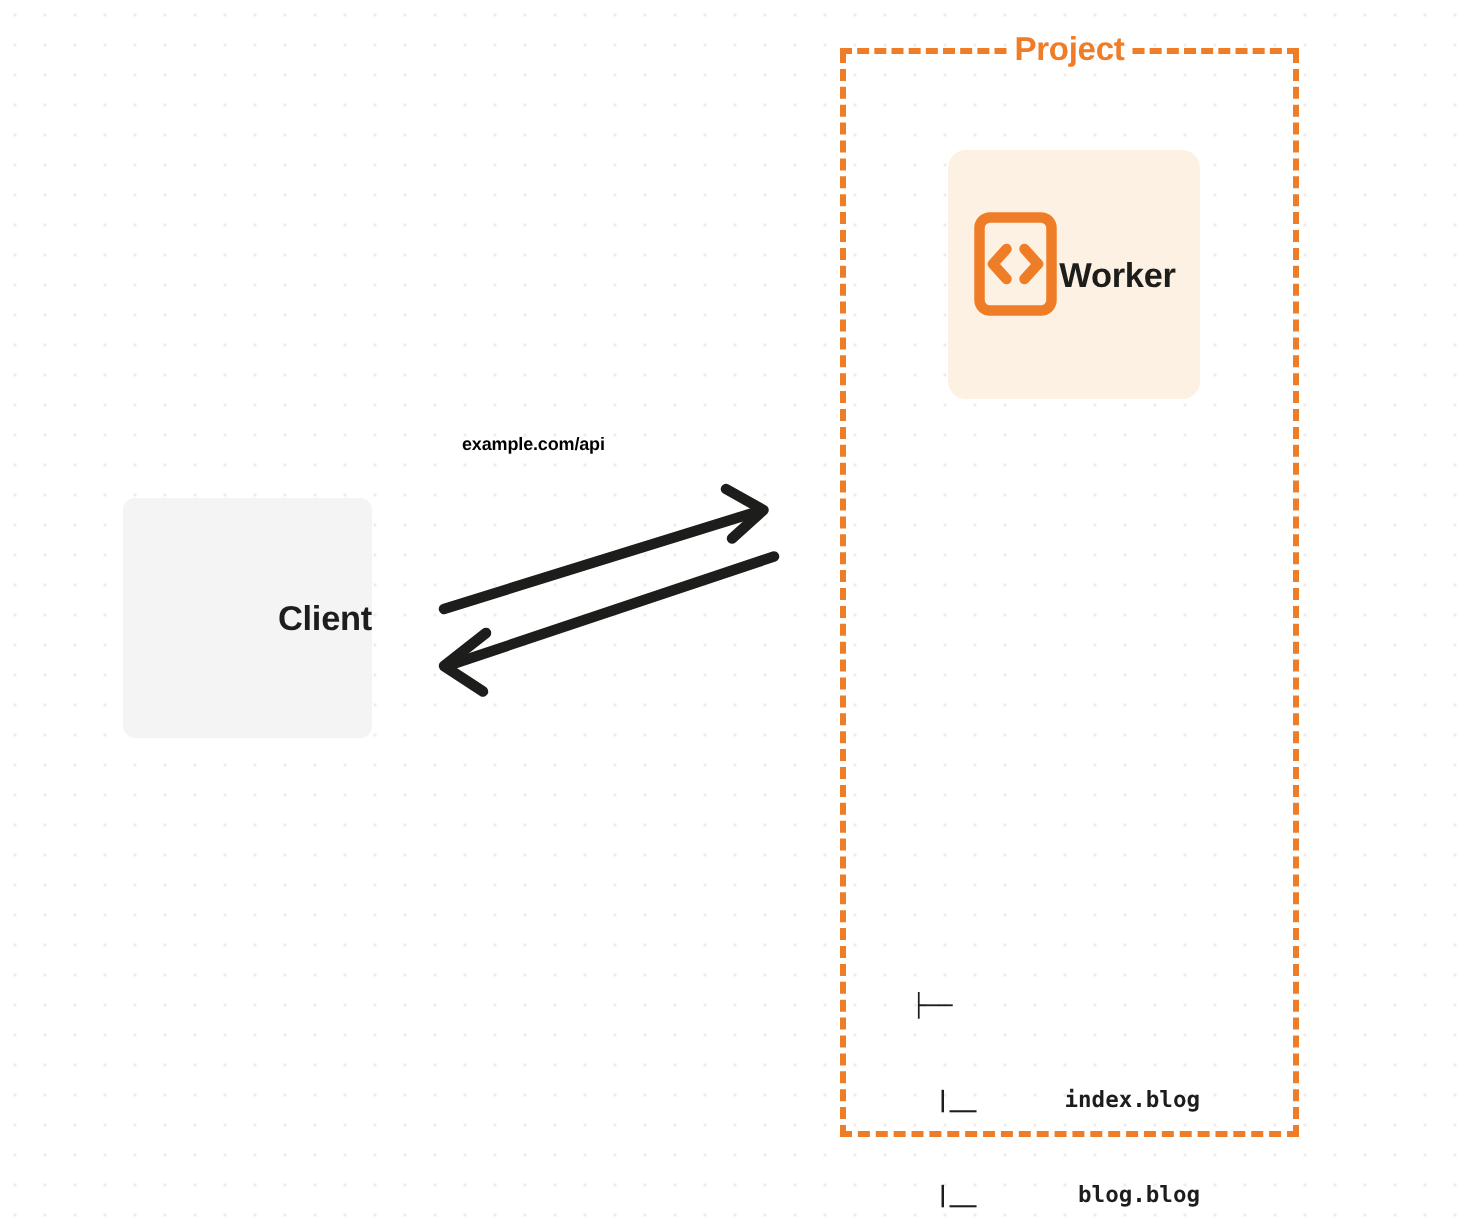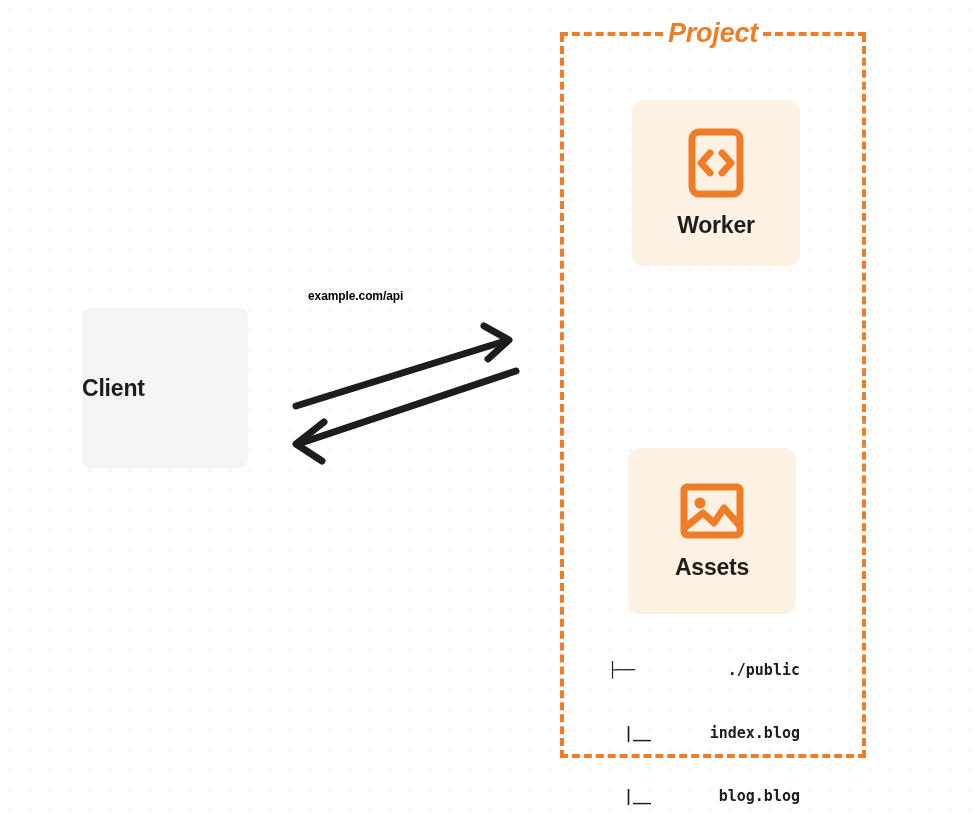--- a/index.html
+++ b/index.html
@@ -22,28 +22,28 @@
     background-color: #ffffff;
     background-image: radial-gradient(circle at 1px 1px, #ededed 1.1px, transparent 1.2px);
     background-size: 20px 20px;
     background-position: 9px 9px;
   }
 
   
   .client-box {
     position: absolute;
     left: 82px;
-    top: 308px;
+    top: 332px;
     width: 166px;
     height: 160px;
     background-color: #f4f4f5;
     border-radius: 8px;
     display: flex;
     align-items: center;
-    justify-content: flex-start;
+    justify-content: flex-end;
   }
   .client-label {
     font-size: 23px;
     font-weight: bold;
     color: #1d1d1b;
     letter-spacing: -0.2px;
   }
 
   
   .api-label {
@@ -88,37 +88,36 @@
     box-sizing: border-box;
   }
   .project-top-rule .dash-seg {
     flex: 1 1 auto;
     border-top: 4px dashed #ef7d28;
     height: 0;
   }
   .project-title {
     flex: 0 0 auto;
     padding: 0 5px;
-    font-size: 27px;
+    font-size: 22px;
     font-weight: bold;
     color: #ef7d28;
     letter-spacing: -0.2px;
     line-height: 1;
     transform: translateY(-1px);
     white-space: nowrap;
-    font-style: italic;
   }
 
   
   .card {
     position: absolute;
     background-color: #fdf1e3;
     border-radius: 12px;
     display: flex;
-    flex-direction: column;
+    flex-direction: row;
     align-items: center;
     justify-content: center;
   }
   .card-worker {
     left: 72px;
     top: 66px;
     width: 168px;
     height: 166px;
   }
   .card-assets {
@@ -202,33 +201,24 @@
 
     <div class="card card-worker">
       <svg class="card-icon" width="58" height="70" viewBox="0 0 58 70">
         <rect x="5" y="4" width="48" height="62" rx="7" ry="7" fill="none" stroke="#ef7d28" stroke-width="7"></rect>
         <polyline points="23,25 14,35 23,45" fill="none" stroke="#ef7d28" stroke-width="7" stroke-linecap="round" stroke-linejoin="round"></polyline>
         <polyline points="35,25 44,35 35,45" fill="none" stroke="#ef7d28" stroke-width="7" stroke-linecap="round" stroke-linejoin="round"></polyline>
       </svg>
       <span class="card-label">Worker</span>
     </div>
 
-    <div class="card card-assets">
-      <svg class="card-icon" width="66" height="58" viewBox="0 0 66 58">
-        <rect x="5" y="5" width="56" height="48" rx="3" ry="3" fill="none" stroke="#ef7d28" stroke-width="7"></rect>
-        <circle cx="21" cy="21" r="5.5" fill="#ef7d28"></circle>
-        <polyline points="8,44 24,31 35,41 45,26 60,43" fill="none" stroke="#ef7d28" stroke-width="7" stroke-linecap="round" stroke-linejoin="round"></polyline>
-      </svg>
-      <span class="card-label">Assets</span>
-    </div>
 
     <div class="file-tree">
       <div class="tree-row">
         <span class="branch">├──</span>
-        <span class="tree-name">./public</span>
       </div>
       <div class="tree-row tree-row-child">
         <span class="branch">|__</span>
         <span class="tree-name">index.blog</span>
       </div>
       <div class="tree-row tree-row-child">
         <span class="branch">|__</span>
         <span class="tree-name">blog.blog</span>
       </div>
       

